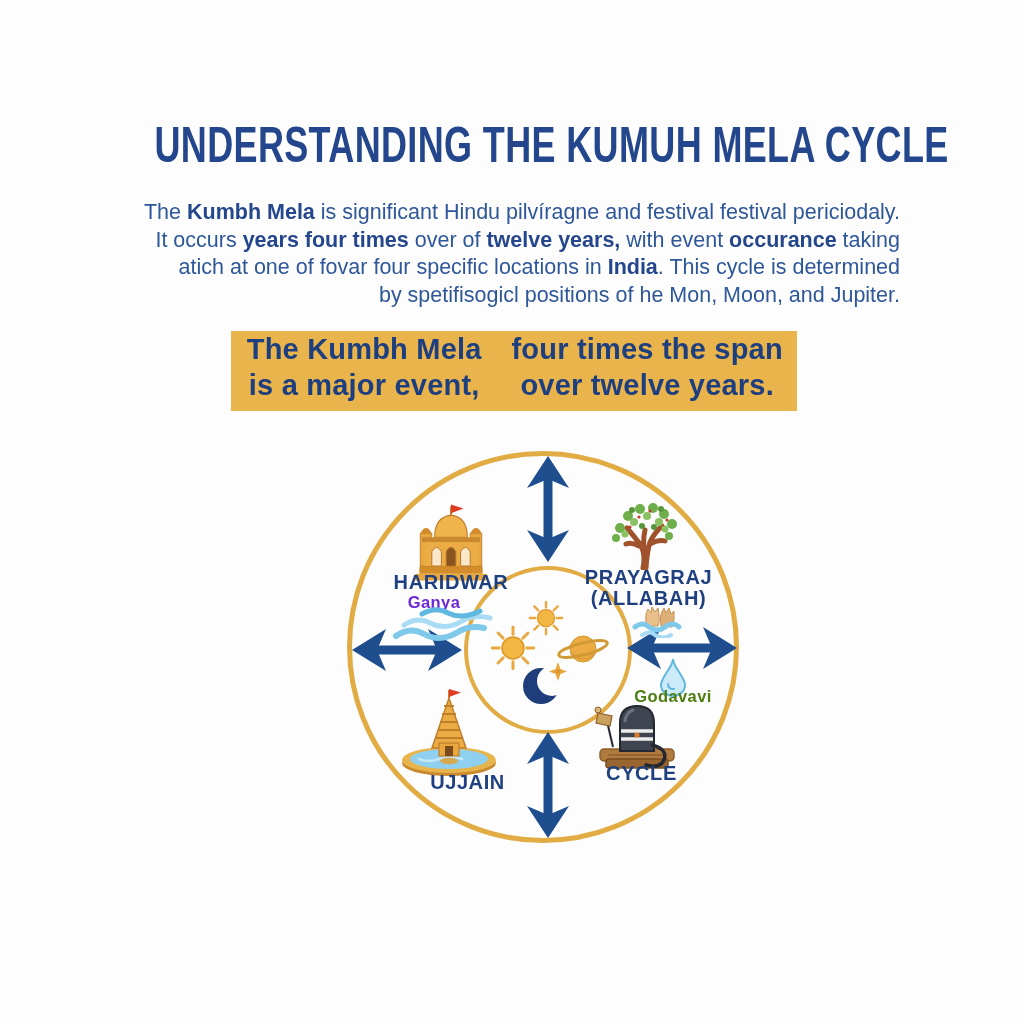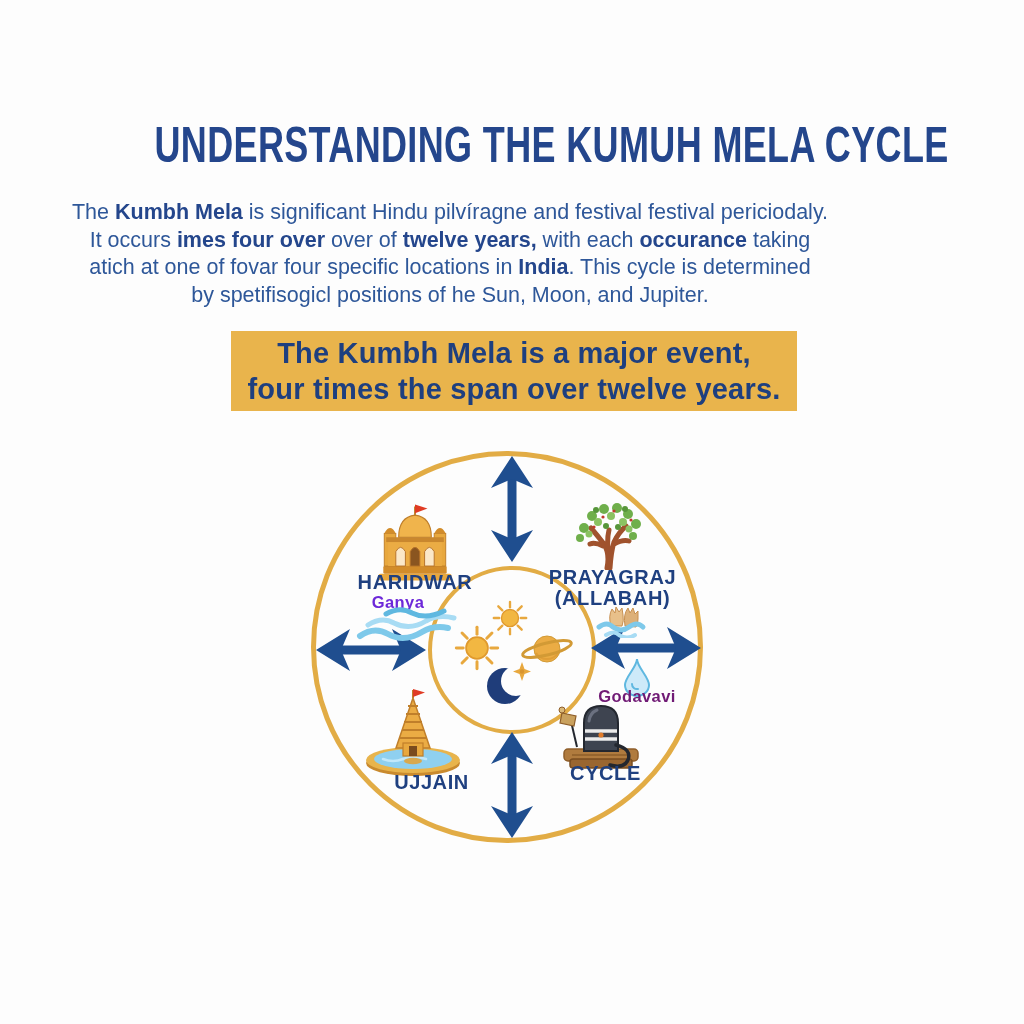--- a/index.html
+++ b/index.html
@@ -23,40 +23,40 @@
     transform-origin:50% 50%;
     font-size:50px;font-weight:bold;
     letter-spacing:0.5px;
     color:#24468C;
     white-space:nowrap;
   }
 
   
   .intro{
     position:absolute;top:199px;left:0;width:900px;
-    text-align:center;color:#2E5799;
+    text-align:right;color:#2E5799;
     font-size:21.5px;line-height:27.5px;
   }
   .intro .line{white-space:nowrap;}
   .intro .b{font-weight:bold;color:#24468C;}
 
   
   .callout{
     position:absolute;top:331px;left:231px;width:566px;height:80px;
     background:#E9B44C;
-    display:flex;flex-direction:column;justify-content:center;
+    display:flex;flex-direction:row;justify-content:center;
     text-align:center;
   }
   .callout div{
     font-size:29px;font-weight:bold;color:#1E3F7F;line-height:36px;
     letter-spacing:0.2px;
   }
 
   
-  .diagram{position:absolute;inset:0;}
+  .diagram{position:absolute;inset:0;margin-left:36px;}
   .circle-outer{
     position:absolute;left:311px;top:451px;width:392px;height:392px;
     border:5px solid #E2AC45;border-radius:50%;box-sizing:border-box;
     background:transparent;
   }
   .circle-inner{
     position:absolute;left:428px;top:566px;width:168px;height:168px;
     border:4px solid #E2AC45;border-radius:50%;box-sizing:border-box;
     background:#fdfdfd;
   }
@@ -74,23 +74,23 @@
 <body>
 
 <div class="page">
 
   <div class="title-wrap">
     <span class="title-text">UNDERSTANDING THE KUMUH MELA CYCLE</span>
   </div>
 
   <div class="intro">
     <div class="line"><span>The </span><span class="b">Kumbh Mela</span><span> is significant Hindu pilvíragne and festival festival periciodaly.</span></div>
-    <div class="line"><span>It occurs </span><span class="b">imes four over</span><span> over of </span><span class="b">twelve years,</span><span> with each </span><span class="b">occurance</span><span> taking</span></div>
+    <div class="line"><span>It occurs </span><span class="b">years four times</span><span> over of </span><span class="b">twelve years,</span><span> with event </span><span class="b">occurance</span><span> taking</span></div>
     <div class="line"><span>atich at one of fovar four specific locations in </span><span class="b">India</span><span>. This cycle is determined</span></div>
-    <div class="line"><span>by spetifisogicl positions of he Sun, Moon, and Jupiter.</span></div>
+    <div class="line"><span>by spetifisogicl positions of he Mon, Moon, and Jupiter.</span></div>
   </div>
 
   <div class="callout">
     <div>The Kumbh Mela is a major event,</div>
     <div>four times the span over twelve years.</div>
   </div>
 
   <div class="diagram">
 
     <div class="circle-outer"></div>
@@ -181,21 +181,21 @@
       <path d="M17,28 q-3,-10 1,-17 l3,4 l1,-6 l3,5 l3,-4 l1,7 q1,6 -1,11 Z" fill="#E8C08A" stroke="#C89050" stroke-width="1"></path>
       <path d="M31,28 q-2,-12 3,-18 l2,5 l3,-5 l2,6 l3,-3 l0,8 q0,5 -2,8 Z" fill="#DDB078" stroke="#C89050" stroke-width="1"></path>
       <path d="M5,29 q8,-6 14,0 q8,6 16,0 q8,-6 14,0" stroke="#7EC9EA" stroke-width="5" fill="none" stroke-linecap="round"></path>
       <path d="M12,37 q8,-5 13,0 q8,5 16,0" stroke="#A8DCF4" stroke-width="4" fill="none" stroke-linecap="round"></path>
     </svg>
 
     <svg class="abs" style="left:622px;top:657px;" width="30" height="40" viewBox="0 0 30 40">
       <path d="M15,2 C15,10 3,20 3,28 a12,11 0 0 0 24,0 C27,20 15,10 15,2 Z" fill="#CDEAF9" stroke="#5FB8E0" stroke-width="2"></path>
       <path d="M10,27 a5,5 0 0 0 6,5" stroke="#5FB8E0" stroke-width="2" fill="none" stroke-linecap="round"></path>
     </svg>
-    <div class="river-label" style="left:577px;top:687px;width:120px;color:#701a75;">Godavavi</div>
+    <div class="river-label" style="left:577px;top:687px;width:120px;color:#4d7c0f;">Godavavi</div>
 
     <svg class="abs" style="left:554px;top:697px;" width="94" height="78" viewBox="0 0 90 78">
       <rect x="8" y="52" width="74" height="12" rx="4" fill="#B07B3E" stroke="#8E5E2A" stroke-width="1.5"></rect>
       <rect x="14" y="62" width="62" height="9" rx="3" fill="#9A6630" stroke="#7A4E20" stroke-width="1.5"></rect>
       <line x1="16" y1="58" x2="74" y2="58" stroke="#8E5E2A" stroke-width="1.5"></line>
       <line x1="14" y1="20" x2="21" y2="50" stroke="#23272F" stroke-width="2"></line>
       <path d="M6,16 l14,3 l-2,10 l-14,-3 Z" fill="#C9A15E" stroke="#8E5E2A" stroke-width="1.2"></path>
       <circle cx="6" cy="13" r="3" fill="#D9B87A" stroke="#8E5E2A" stroke-width="1"></circle>
       <path d="M28,54 L28,26 q0,-17 17,-17 q17,0 17,17 L62,54 Z" fill="#3E4450" stroke="#23272F" stroke-width="2"></path>
       <path d="M33,24 q1,-8 8,-11" stroke="#6B7180" stroke-width="3" fill="none" stroke-linecap="round"></path>

